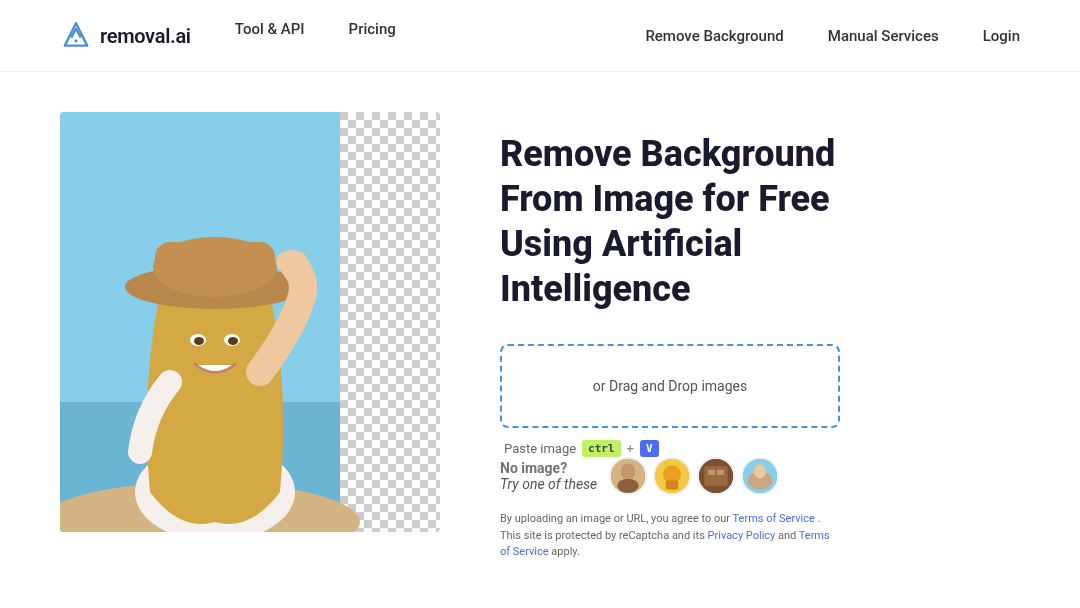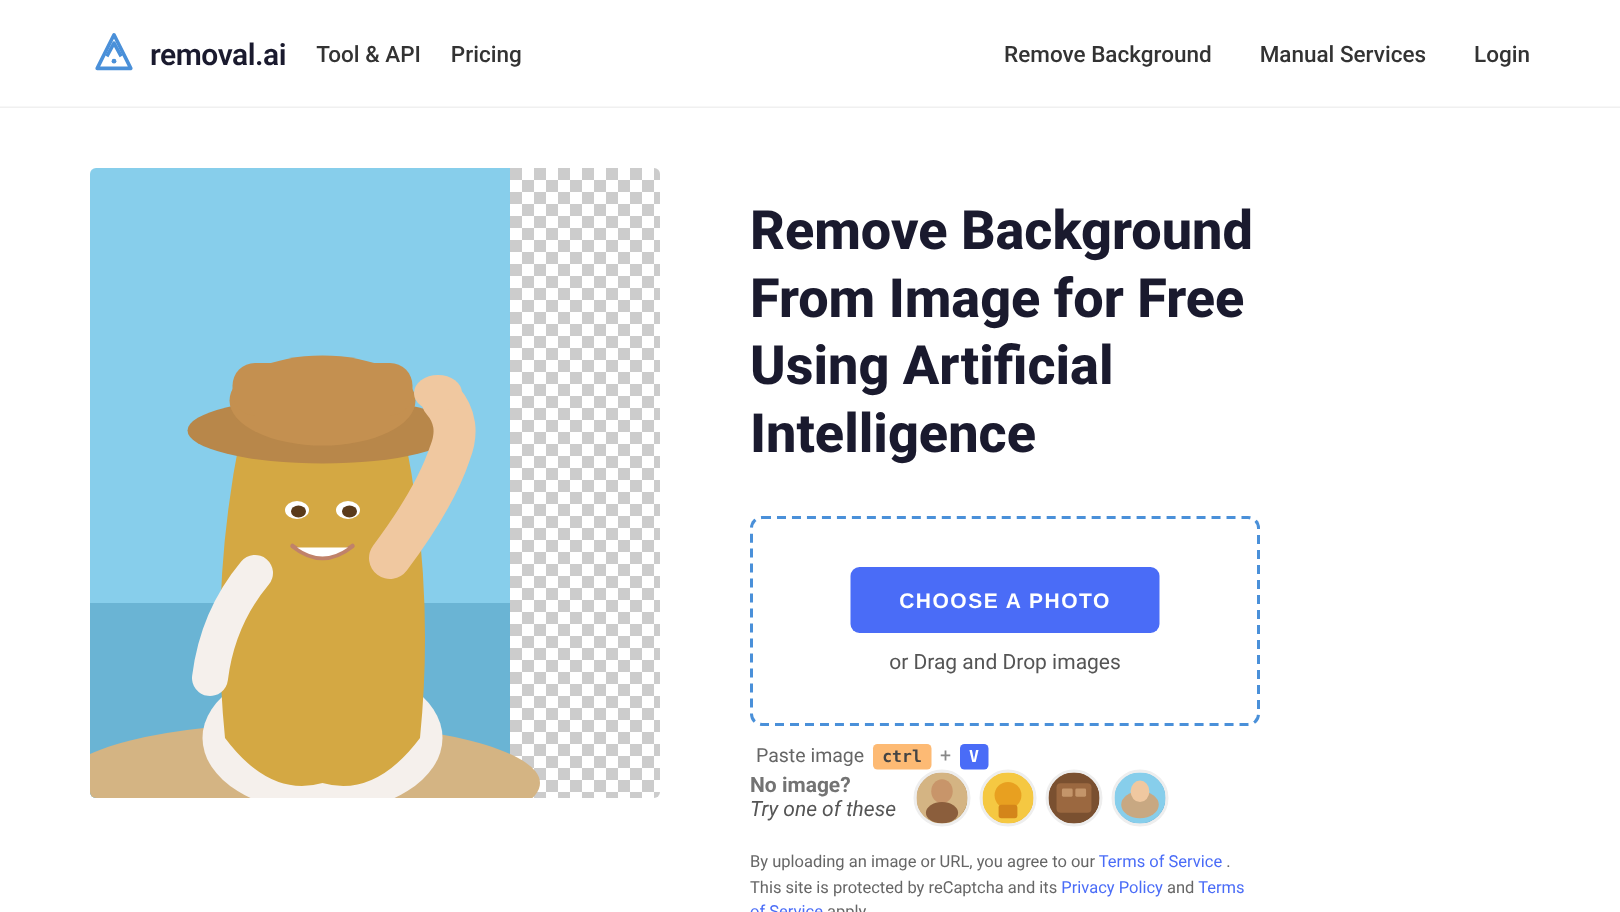--- a/index.html
+++ b/index.html
@@ -3,26 +3,26 @@
   <meta charset="utf-8">
   <style>
     * { margin: 0; padding: 0; box-sizing: border-box; }
     body { font-family: -apple-system, BlinkMacSystemFont, 'Segoe UI', Roboto, sans-serif; background: #fff; width: 1080px; height: 608px; overflow: hidden; }
 
     
     nav {
       display: flex; align-items: center; justify-content: space-between;
       padding: 0 60px; height: 72px; border-bottom: 1px solid #f0f0f0;
     }
-    .nav-left { display: flex; align-items: center; gap: 20px; }
+    .nav-left { display: flex; gap: 44px; }
     .logo { display: flex; align-items: center; gap: 8px; text-decoration: none; }
     .logo-icon { width: 32px; height: 32px; }
     .logo-text { font-size: 20px; font-weight: 600; color: #1a1a2e; letter-spacing: -0.3px; }
     .nav-link { font-size: 15px; color: #333; text-decoration: none; font-weight: 500; cursor: pointer; }
-    .nav-right { display: flex; align-items: center; gap: 32px; }
+    .nav-right { display: flex; align-items: center; gap: 44px; }
 
     
     .main {
       display: flex; align-items: flex-start;
       padding: 40px 60px 0 60px;
       gap: 60px;
     }
 
     
     .image-section { flex: 0 0 auto; width: 380px; height: 420px; position: relative; }
@@ -62,21 +62,21 @@
       display: inline-block;
     }
     .drag-drop-text { font-size: 14px; color: #555; }
 
     
     .paste-row {
       display: flex; align-items: center; gap: 6px;
       font-size: 13px; color: #666; padding-left: 4px;
     }
     .kbd {
-      background: #fdba74; border-radius: 3px; padding: 2px 6px;
+      background: #bef264; border-radius: 3px; padding: 2px 6px;
       font-size: 11px; font-weight: 600; color: #444; font-family: monospace;
     }
     .kbd-v { background: #4a6cf7; color: #fff; }
     .plus { color: #888; }
 
     
     .sample-section { display: flex; align-items: center; gap: 12px; margin-bottom: 16px; }
     .sample-label { font-size: 14px; }
     .sample-label strong { font-weight: 700; color: #737373; display: block; }
     .sample-label span { color: #555; font-style: italic; }
@@ -162,21 +162,20 @@
 
         <path d="M110 270 Q85 300 80 340" fill="none" stroke="#f5f0ec" stroke-width="24" stroke-linecap="round"></path>
       </svg>
     </div>
   </div>
 
   <div class="right-section">
     <h1 class="hero-title">Remove Background From Image for Free Using Artificial Intelligence</h1>
 
     <div class="upload-box">
-      <button class="choose-btn">CHOOSE A PHOTO</button>
       <div class="drag-drop-text">or Drag and Drop images</div>
     </div>
 
     <div class="paste-row">
       <span>Paste image</span>
       <span class="kbd">ctrl</span>
       <span class="plus">+</span>
       <span class="kbd kbd-v">V</span>
     </div>
 

